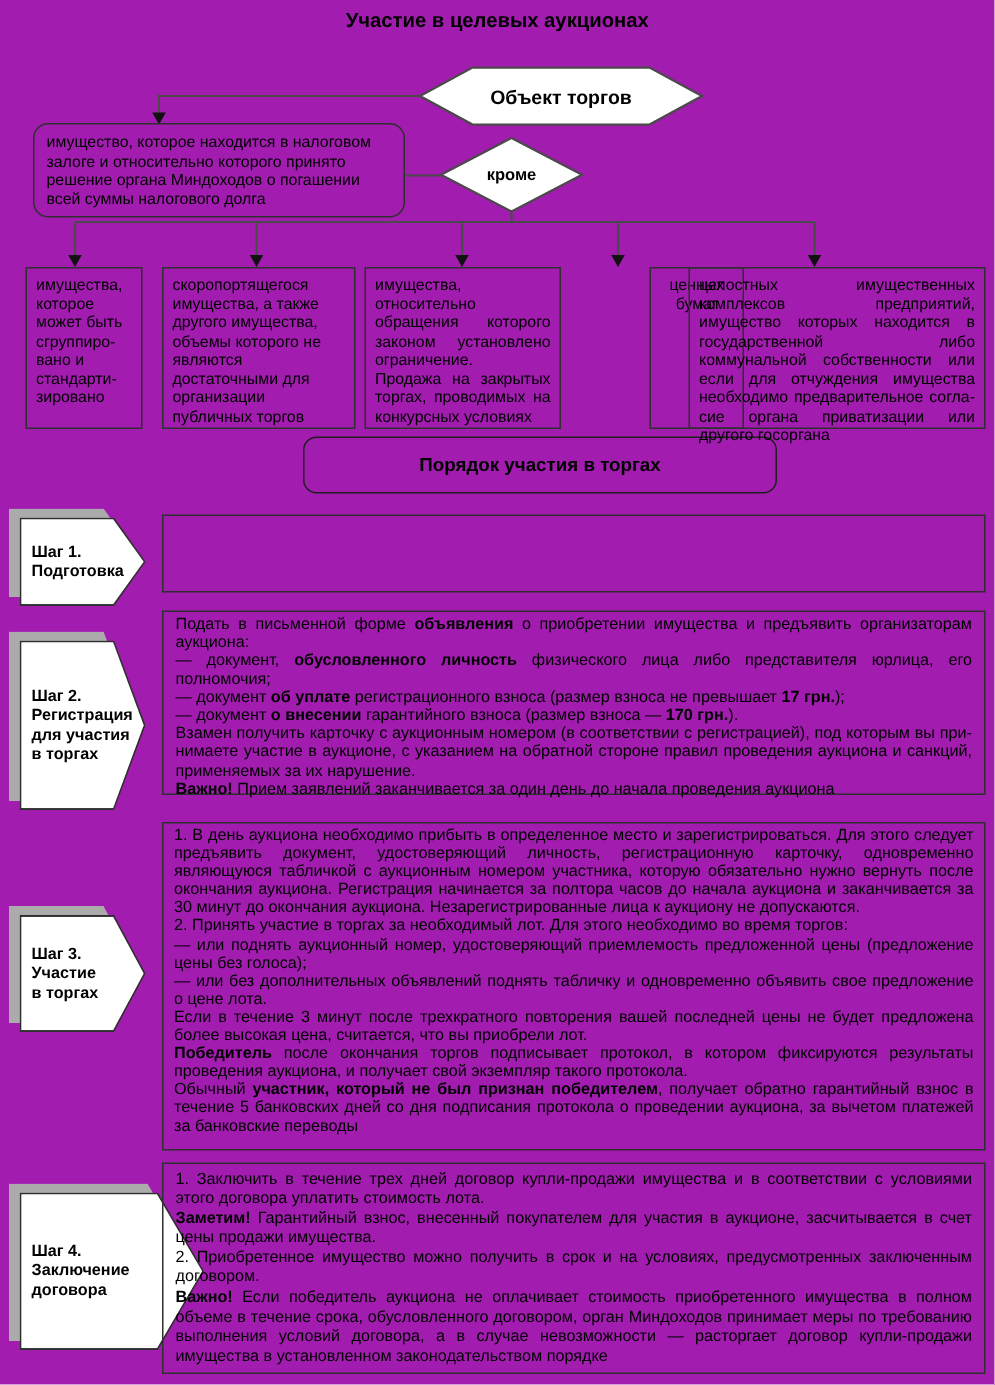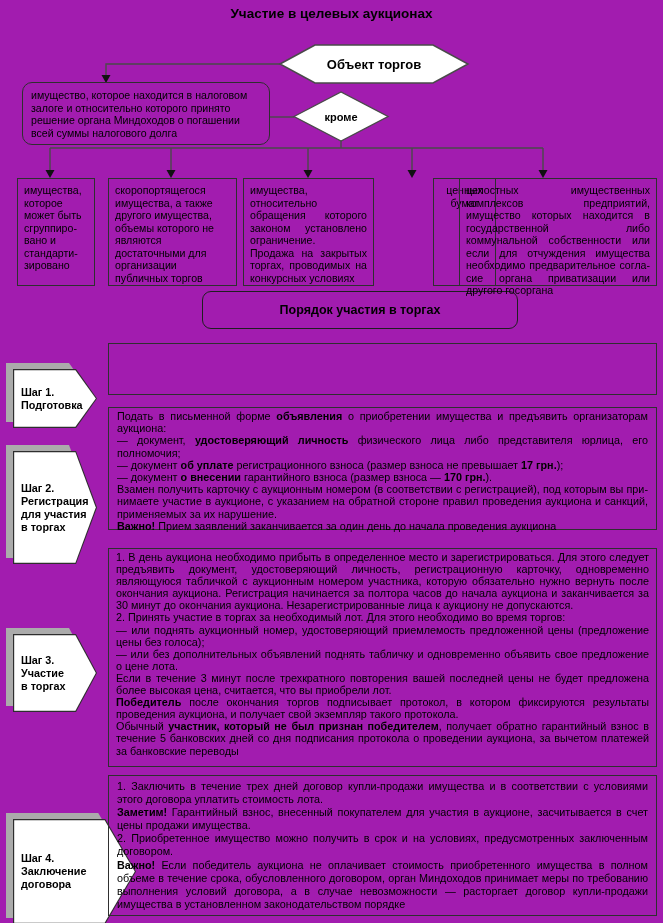--- a/index.html
+++ b/index.html
@@ -22,21 +22,21 @@
   .e5{left:459px;width:198px;text-align:justify;}
   .heading-box{left:202px;top:291px;width:316px;height:38px;border:1.4px solid #1f1f1f;border-radius:9px;
       display:flex;align-items:center;justify-content:center;font-weight:bold;font-size:12.5px;box-sizing:border-box;}
   .sbox{left:108px;width:549px;border:1.2px solid #2f2f2f;box-sizing:border-box;font-size:10.8px;text-align:justify;}
   .sbox .para{margin:0;}
   .s1{top:343px;height:52px;padding:5px 8px 0;line-height:13px;}
   .s2{top:407px;height:123px;padding:2px 8px 0;line-height:12.2px;}
   .s3{top:548px;height:219px;padding:2px 7px 0;line-height:12.1px;}
   .s4{top:775px;height:141px;padding:4px 8px 0;line-height:13.1px;}
   .bold{font-weight:bold;}
-  .pent{position:absolute;left:13px;width:84px;margin-top:24px;}
+  .pent{position:absolute;left:13px;width:84px;}
   .pent .sh,.pent .bd,.pent .in{clip-path:polygon(0 0,75% 0,100% 50%,75% 100%,0 100%);}
   .pent .sh{position:absolute;left:-7px;top:-6px;width:100%;height:100%;background:#ababab;}
   .pent .bd{position:absolute;inset:0;background:#2e2e2e;}
   .pent .in{position:absolute;inset:1.2px;background:#fff;}
   .pent .lbl{position:absolute;inset:0;display:flex;align-items:center;padding-left:8px;
       font-weight:bold;font-size:10.8px;line-height:13px;white-space:pre-line;box-sizing:border-box;}
   .p1{top:345px;height:59px;}
   .p2{top:427px;height:113px;}
   .p3{top:610px;height:78px;}
   .p4{top:795px;height:105px;padding-left:39px;}
@@ -107,21 +107,21 @@
     <div class="sh"></div>
     <div class="bd"></div>
     <div class="in"></div>
     <div class="lbl">Шаг 2.
 Регистрация
 для участия
 в торгах</div>
   </div>
   <div class="abs sbox s2">
       <div class="para"><span>Подать в письменной форме </span><span class="bold">объявления</span><span> о приобретении имущества и предъявить организаторам аукциона:</span></div>
-      <div class="para"><span>— документ, </span><span class="bold">удостоверяющий личность</span><span> физического лица либо представителя юрлица, его полномочия;</span></div>
+      <div class="para"><span>— документ, </span><span class="bold">обусловленного личность</span><span> физического лица либо представителя юрлица, его полномочия;</span></div>
       <div class="para"><span>— документ </span><span class="bold">об уплате</span><span> регистрационного взноса (размер взноса не превышает </span><span class="bold">17 грн.</span><span>);</span></div>
       <div class="para"><span>— документ </span><span class="bold">о внесении</span><span> гарантийного взноса (размер взноса — </span><span class="bold">170 грн.</span><span>).</span></div>
       <div class="para"><span>Взамен получить карточку с аукционным номером (в соответствии с регистрацией), под которым вы при­нимаете участие в аукционе, с указанием на обратной стороне правил проведения аукциона и санкций, применяемых за их нарушение.</span></div>
       <div class="para"><span class="bold">Важно!</span><span> Прием заявлений заканчивается за один день до начала проведения аукциона</span></div>
     </div>
 
   <div class="pent p3">
     <div class="sh"></div>
     <div class="bd"></div>
     <div class="in"></div>

